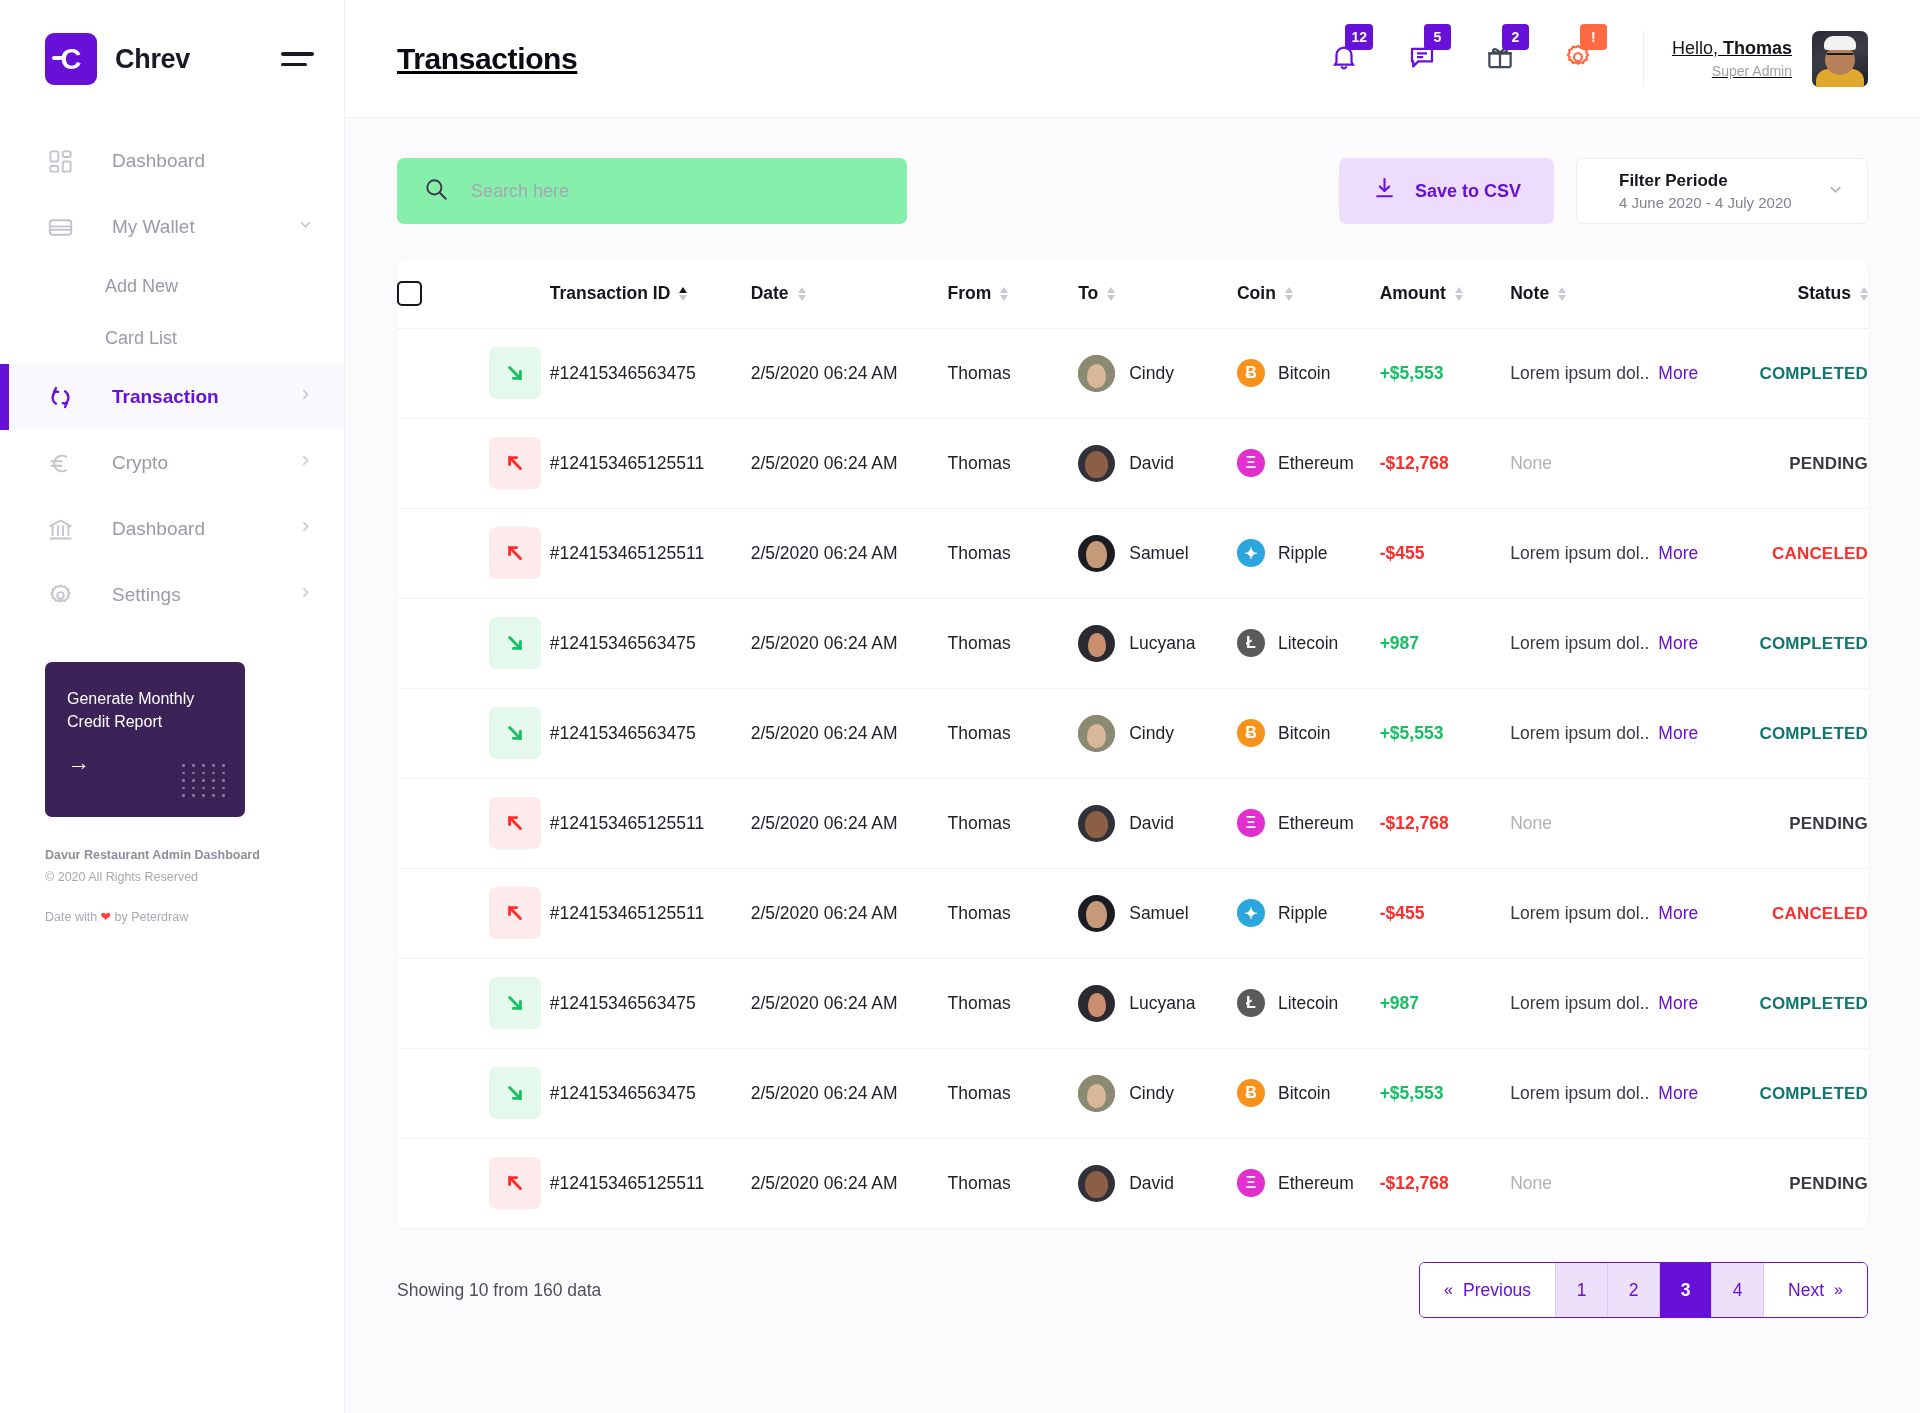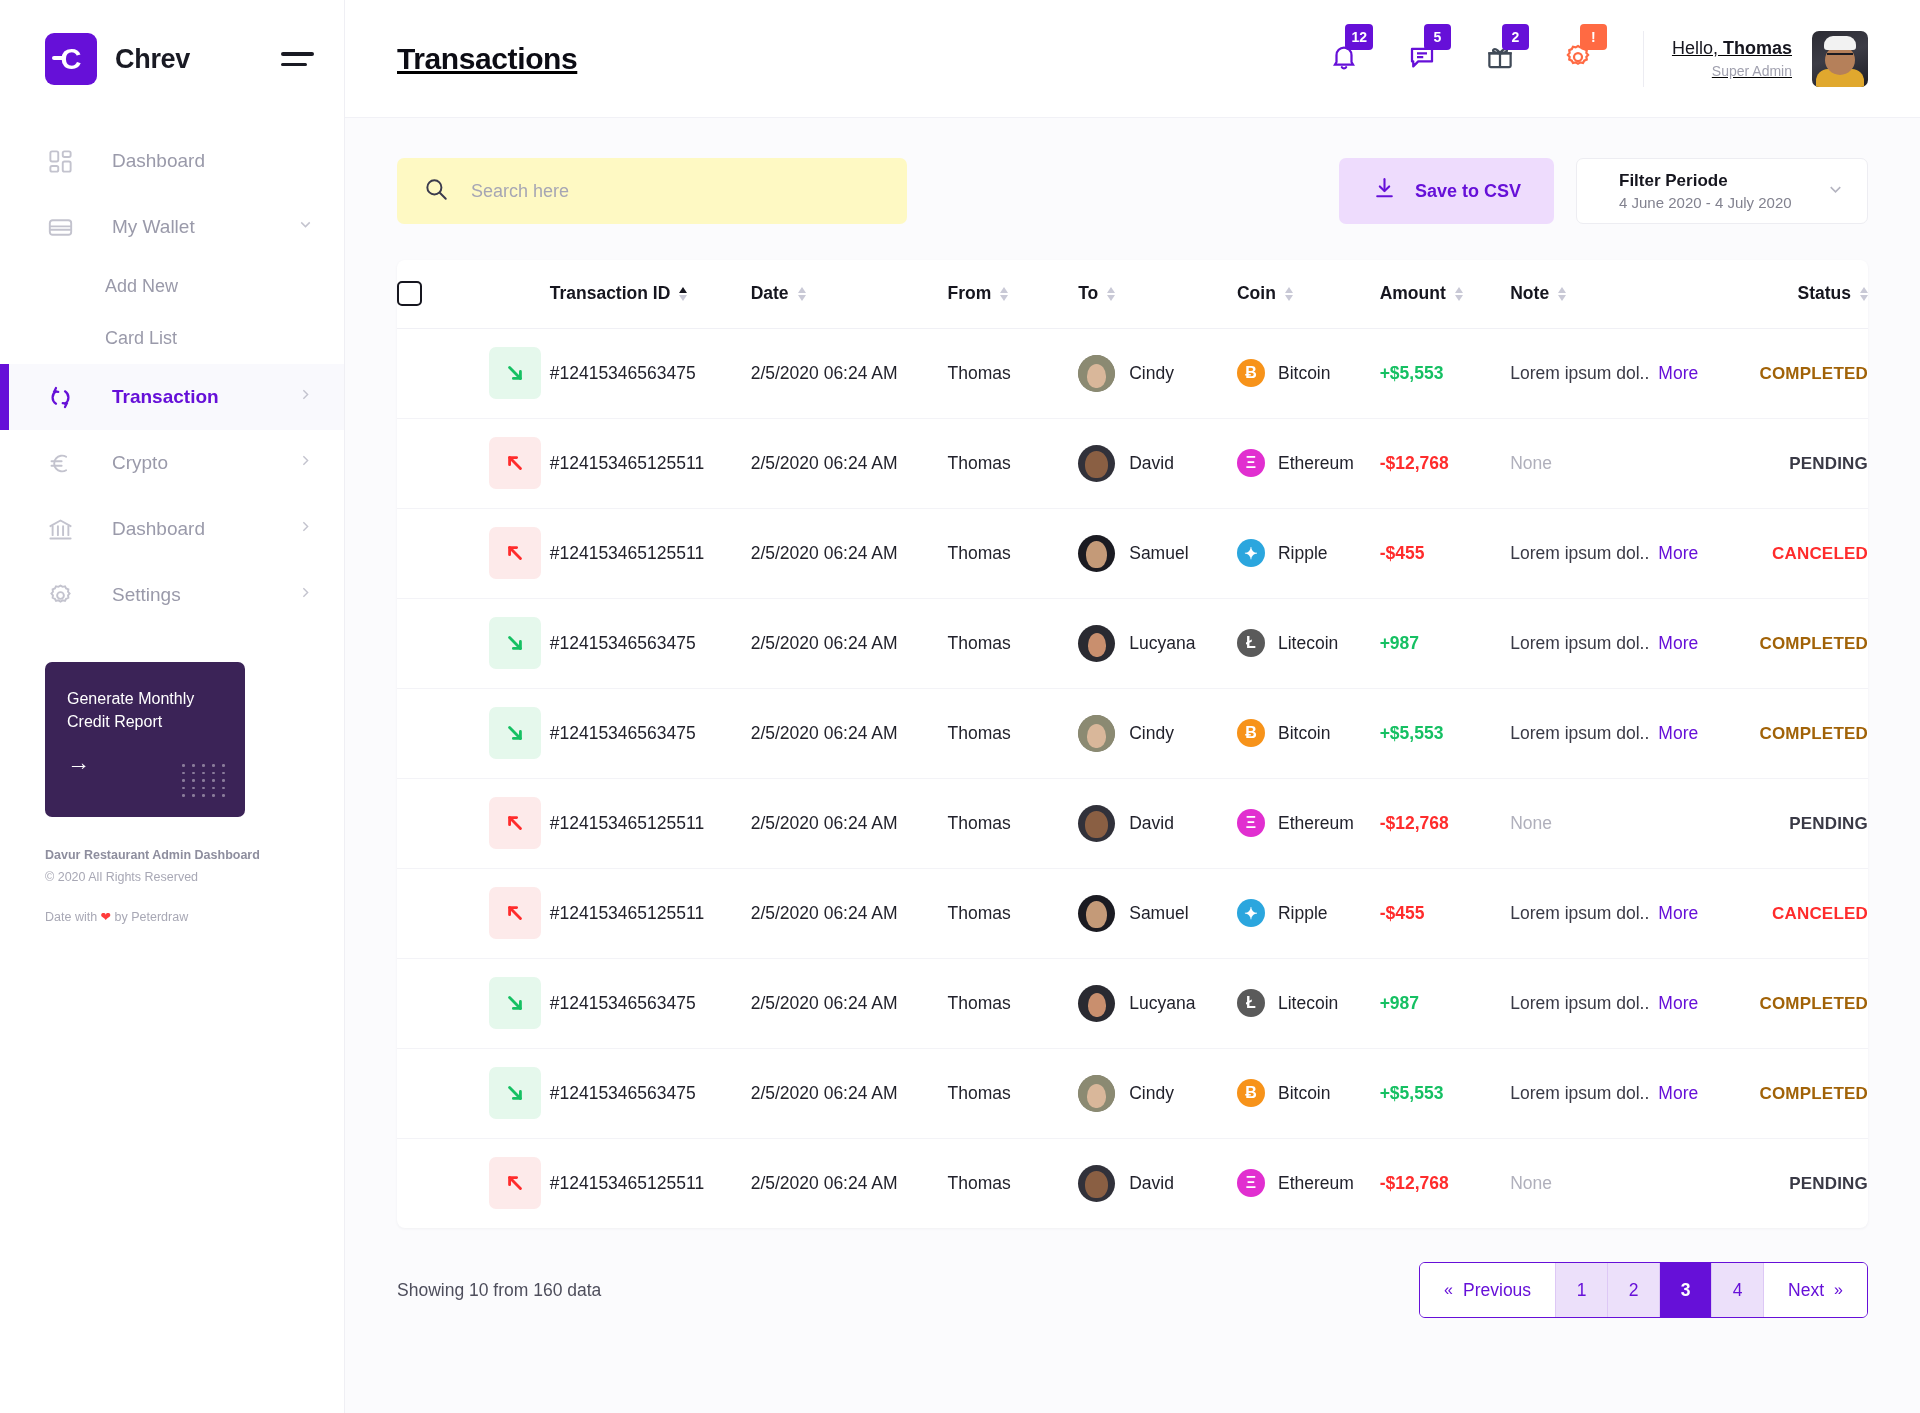--- a/index.html
+++ b/index.html
@@ -96,21 +96,21 @@
   }
   .avatar .face { position:absolute; left:13px; top:14px; width:30px; height:30px; border-radius:50%; background:#b5805a; }
   .avatar .hat { position:absolute; left:12px; top:5px; width:32px; height:14px; border-radius:9px 9px 3px 3px; background:#f2f2f2; }
   .avatar .shirt { position:absolute; left:4px; bottom:-4px; width:48px; height:22px; border-radius:12px 12px 0 0; background:#e0a82e; }
   .avatar .glass { position:absolute; left:15px; top:22px; width:26px; height:7px; border-top:2px solid #1b1b22; }
 
   .content { padding: 40px 52px 0 52px; flex:1; display:flex; flex-direction:column; min-height:0; }
 
   .toolbar { display:flex; align-items:center; gap: 0; }
   .searchbox {
-    width: 510px; height: 66px; background:#fef9c3; border-radius: 7px;
+    width: 510px; height: 66px; background:#86efac; border-radius: 7px;
     display:flex; align-items:center; padding: 0 26px; cursor: text;
   }
   .searchbox svg { width: 26px; height: 26px; flex:0 0 26px; }
   .searchbox input {
     border:none; background:transparent; outline:none; margin-left: 22px;
     font-size: 18px; color:#4a4a5a; font-family:inherit; width: 100%;
   }
   .searchbox input::placeholder { color:#a6a6b4; }
 
   .csv-btn {
@@ -174,21 +174,21 @@
   }
   .amt-pos { color:#16c063; font-weight:700; }
   .amt-neg { color:#ff2c2c; font-weight:700; }
 
   .note { display:flex; align-items:center; gap: 9px; }
   .note-txt { color:#3a3a46; }
   .note-none { color:#b0b0bc; }
   .note-more { color:#6610D8; cursor:pointer; }
 
   .status { font-weight:700; font-size: 17px; letter-spacing:.2px; }
-  .st-completed { color:#a16207; }
+  .st-completed { color:#0f766e; }
   .st-pending { color:#3a3a46; }
   .st-canceled { color:#ff2c2c; }
 
   
   .pager-row { display:flex; align-items:center; padding: 34px 0 44px 0; }
   .showing { font-size: 17.5px; color:#4e4e5c; }
   .pager { margin-left:auto; display:flex; border:1px solid #6610D8; border-radius: 6px; overflow:hidden; height: 56px; }
   .pg {
     display:flex; align-items:center; justify-content:center; gap: 10px;
     padding: 0 24px; color:#6610D8; font-size: 17.5px; cursor:pointer; background:#fff;

